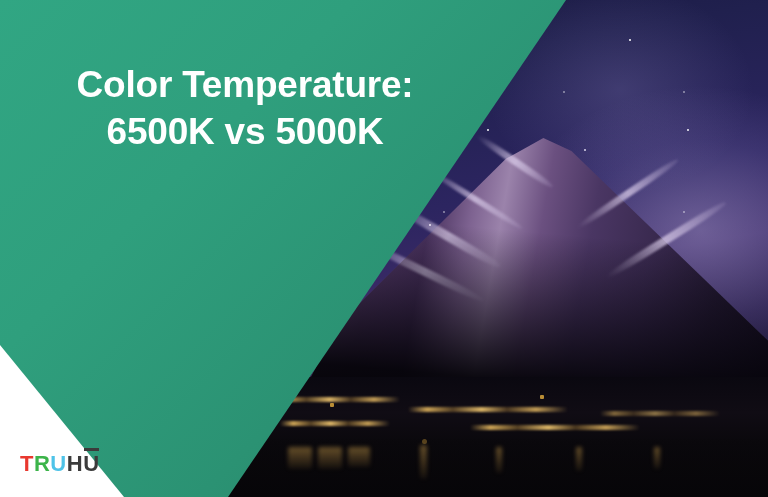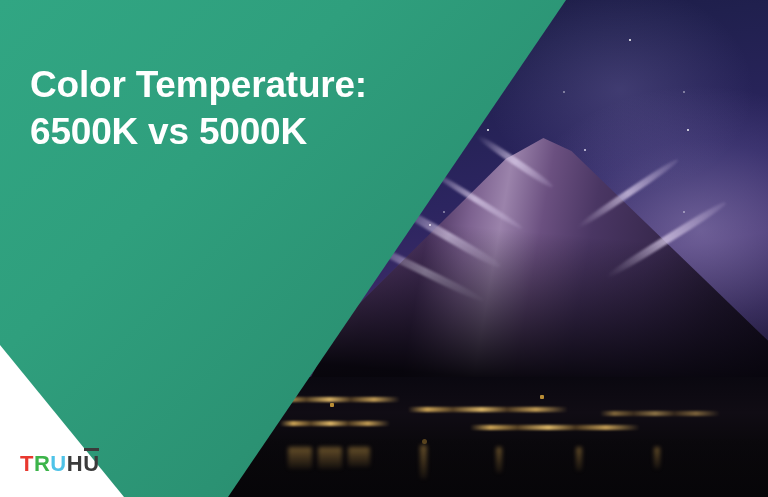--- a/index.html
+++ b/index.html
@@ -159,20 +159,21 @@
     position: absolute;
     left: 30px;
     top: 36px;
     width: 430px;
     color: #ffffff;
     font-size: 37px;
     font-weight: bold;
     line-height: 47px;
     letter-spacing: -0.2px;
     white-space: pre-line;
+    text-align: center;
   }
 
   
   #logo {
     position: absolute;
     left: 20px;
     bottom: 22px;
     display: flex;
     align-items: flex-end;
     font-size: 22px;

